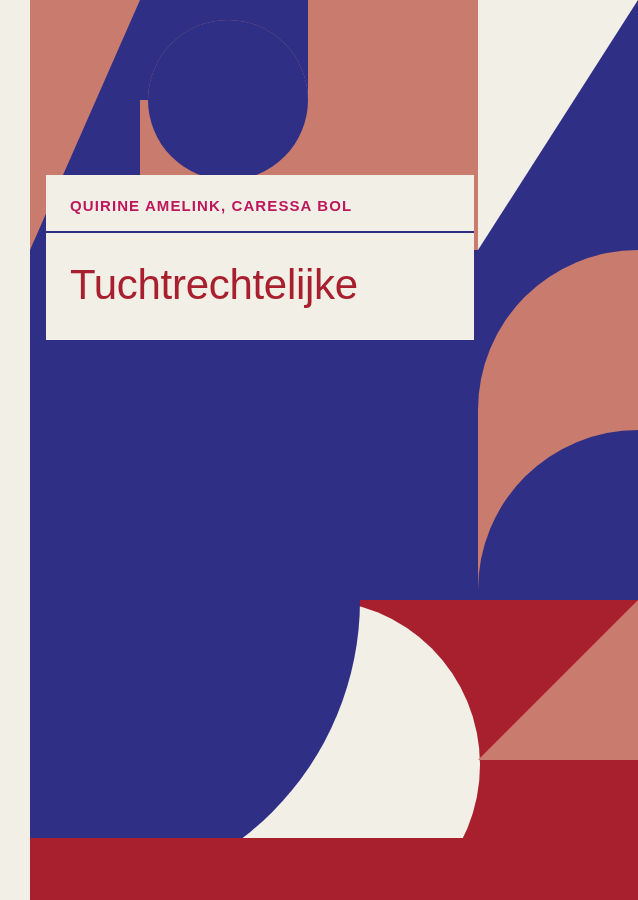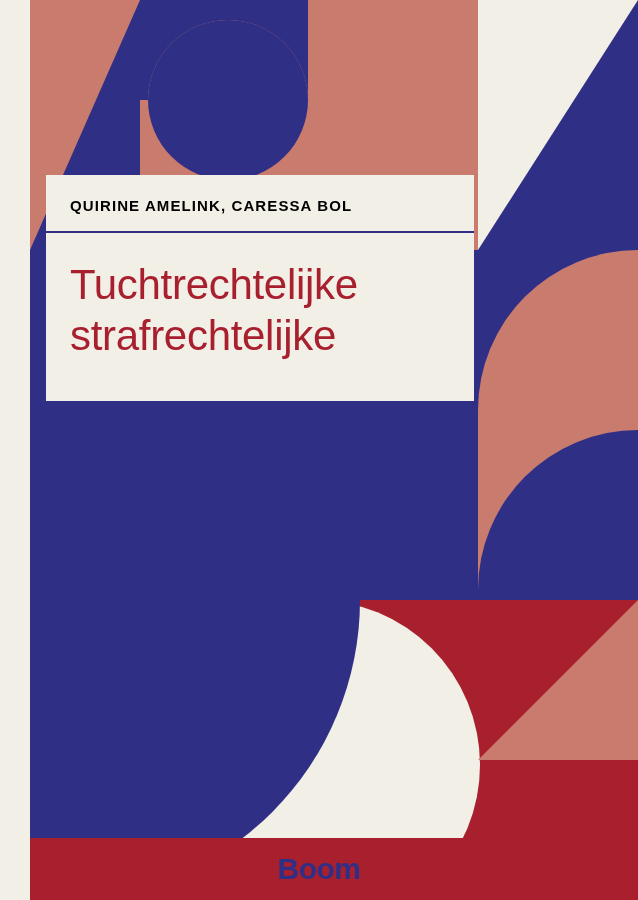--- a/index.html
+++ b/index.html
@@ -200,33 +200,33 @@
   .card {
     position: absolute;
     left: 46px;
     top: 175px;
     width: 428px;
     background: #f2efe6;
     z-index: 5;
   }
   .authors {
     padding: 20px 24px 14px 24px;
-    color: #000000;
+    color: #be185d;
     font-size: 15px;
     letter-spacing: 1.1px;
     line-height: 1.45;
     font-weight: 600;
   }
   .rule {
     height: 2px;
     background: #2f2f86;
     margin: 0;
   }
   .title {
-    padding: 26px 24px 40px 24px;
+    padding: 26px 24px 30px 24px;
     color: #a81f2e;
     font-size: 42px;
     line-height: 1.22;
     font-weight: 400;
     letter-spacing: -0.3px;
   }
 
   
   .publisher {
     position: absolute;
@@ -274,21 +274,17 @@
     <div class="shape bottom-left-cream2"></div>
   </div>
 
   <div class="card">
     <div class="authors">
       <div>QUIRINE AMELINK, CARESSA BOL</div>
     </div>
     <div class="rule"></div>
     <div class="title">
       <div>Tuchtrechtelijke</div>
-      <div>strafrechtelijke</div>
     </div>
   </div>
 
-  <div class="publisher">
-    <span>Boom</span>
-  </div>
 
 </div>
 
 </body></html>

